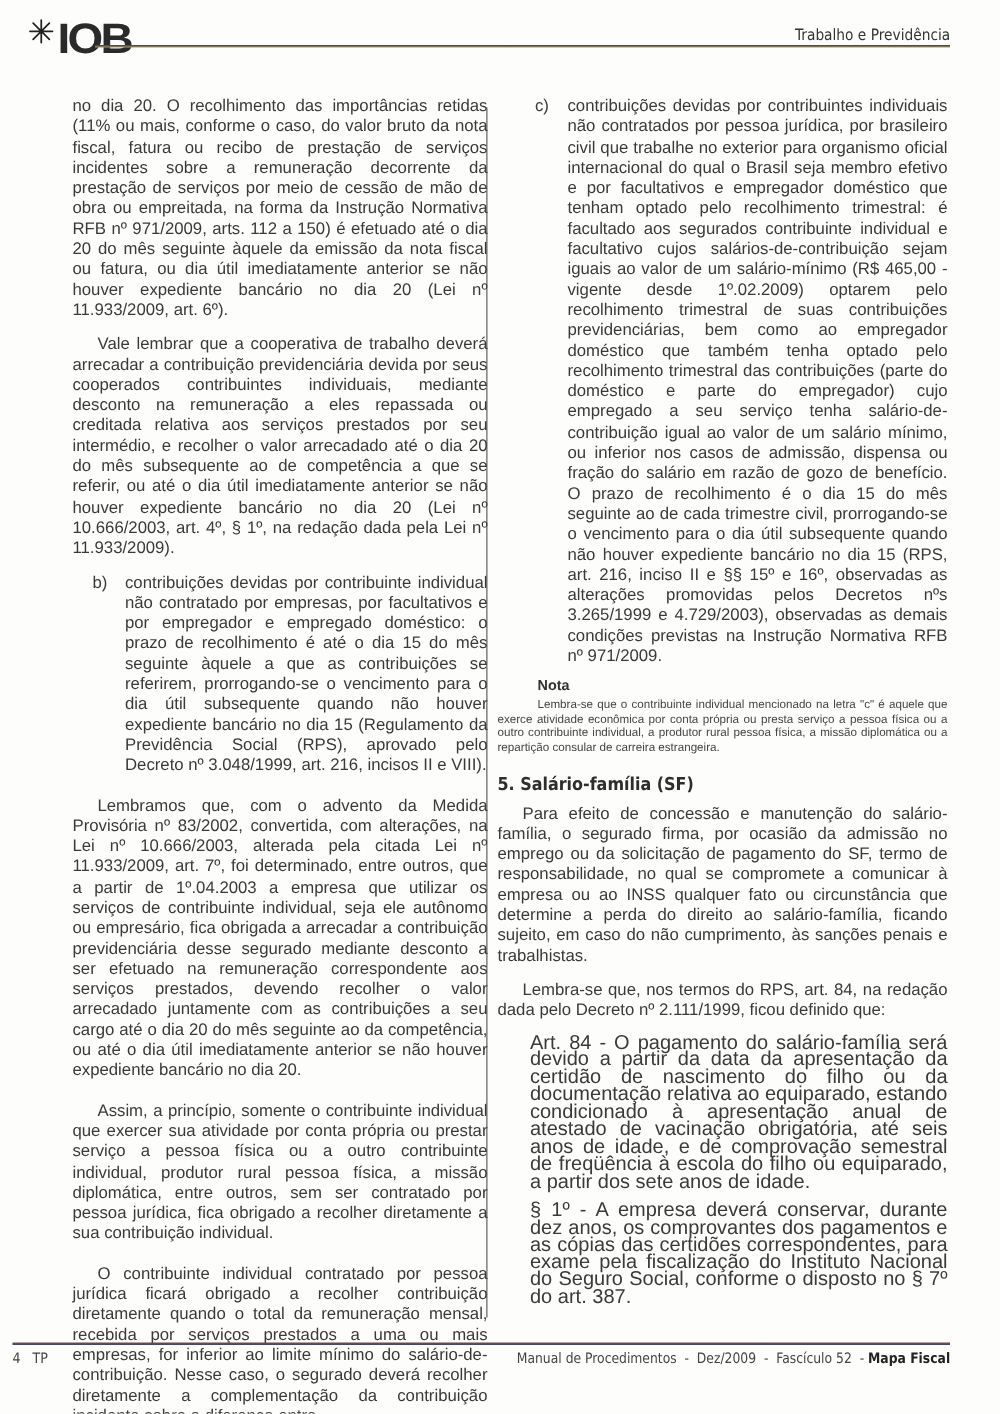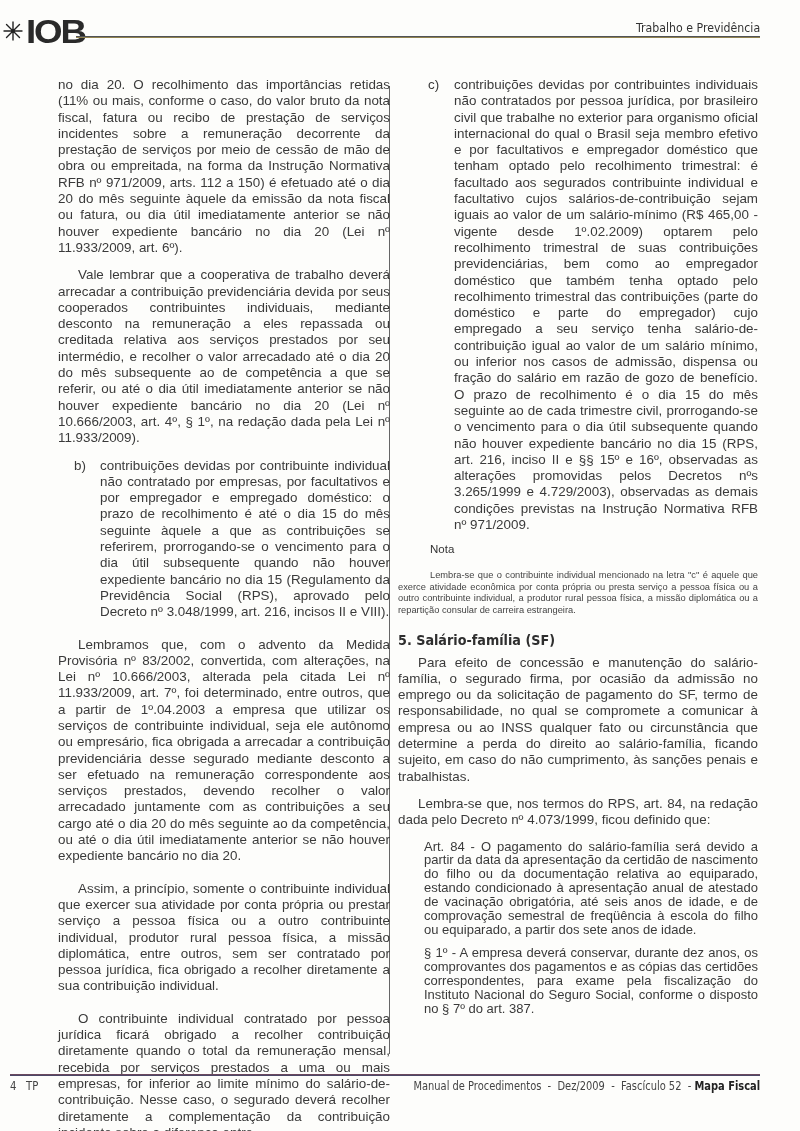--- a/index.html
+++ b/index.html
@@ -3,43 +3,43 @@
 <meta charset="utf-8">
 <style>
   html, body { margin: 0; padding: 0; }
   body {
     width: 800px; height: 1131px; position: relative; overflow: hidden;
     background: #fdfdfb;
     font-family: "Liberation Sans", sans-serif;
     color: #3a3a3a;
   }
   .header { position: absolute; left: 0; top: 0; width: 800px; height: 60px; }
-  .logo { position: absolute; left: 2px; top: 14px; display: flex; align-items: center; }
+  .logo { position: absolute; left: 22px; top: 14px; display: flex; align-items: flex-start; }
   .logo-star { width: 22px; height: 22px; position: relative; margin-right: 2px; }
   .logo-star svg { width: 22px; height: 22px; }
   .logo-text { font-family: "Liberation Sans", sans-serif; font-weight: 900; font-size: 34px; color: #2a2a2a; letter-spacing: -2px; line-height: 34px; transform: scaleX(1.08); transform-origin: left; }
   .header-rule { position: absolute; left: 76px; right: 40px; top: 36px; height: 2px; background: linear-gradient(#2f3a5c, #b39b4a); }
   .header-title { position: absolute; right: 40px; top: 20px; font-size: 12.5px; color: #333; font-family: "DejaVu Sans", sans-serif; transform: scaleX(0.88); transform-origin: right; }
 
   .col { position: absolute; top: 77px; font-size: 13.4px; line-height: 16.3px; text-align: justify; }
   .col-left { left: 58px; width: 332px; }
   .col-right { left: 398px; width: 360px; }
   .col-divider { position: absolute; left: 389px; top: 86px; width: 1px; height: 968px; background: #666; }
   .col p { margin: 0 0 11px 0; }
   .indent { text-indent: 20px; }
   .list-item { display: flex; margin: 0 0 11px 0; }
   .list-item .marker { width: 26px; flex: none; text-align: left; }
   .list-item .body { flex: 1; }
   .left-list { padding-left: 16px; }
   .right-list { padding-left: 30px; }
   .note { margin: 10px 0 10px 0; font-size: 9.3px; line-height: 11.6px; color: #444; }
-  .note-title { font-weight: normal; font-size: 11.5px; margin-left: 32px; margin-bottom: 14px; color: #333; }
+  .note-title { font-weight: bold; font-size: 11.5px; margin-left: 32px; margin-bottom: 2px; color: #333; }
   .note-text { text-indent: 32px; text-align: justify; }
   .section-title { font-family: "DejaVu Sans", sans-serif; font-weight: bold; font-size: 14.2px; margin: 16px 0 6px 0; color: #2e2e2e; transform: scaleX(0.9); transform-origin: left; }
-  .quote { padding-left: 26px; font-size: 13px; line-height: 13.9px; margin-bottom: 9px; }
+  .quote { padding-left: 26px; font-size: 16px; line-height: 13.9px; margin-bottom: 9px; }
   .footer { position: absolute; left: 10px; right: 40px; top: 1072px; height: 30px; }
   .footer-rule { position: absolute; left: 0; right: 0; top: 2px; height: 2px; background: linear-gradient(#7a4a5a, #3d466a); }
   .footer-left { position: absolute; left: 0; top: 7px; font-size: 11.5px; color: #444; font-family: "DejaVu Sans", sans-serif; transform: scaleX(0.88); transform-origin: left; }
   .footer-right { position: absolute; right: 0; top: 7px; font-size: 11.5px; color: #444; font-family: "DejaVu Sans", sans-serif; transform: scaleX(0.86); transform-origin: right; white-space: nowrap; }
   .footer-right b { color: #222; }
 </style>
 </head>
 <body>
 
 <div class="header">
@@ -79,21 +79,21 @@
   <div class="list-item right-list">
     <span class="marker">c)</span>
     <span class="body">contribuições devidas por contribuintes individuais não contratados por pessoa jurídica, por brasileiro civil que trabalhe no exterior para organismo oficial internacional do qual o Brasil seja membro efetivo e por facultativos e empregador doméstico que tenham optado pelo recolhimento trimestral: é facultado aos segurados contribuinte individual e facultativo cujos salários-de-contribuição sejam iguais ao valor de um salário-mínimo (R$ 465,00 - vigente desde 1º.02.2009) optarem pelo recolhimento trimestral de suas contribuições previdenciárias, bem como ao empregador doméstico que também tenha optado pelo recolhimento trimestral das contribuições (parte do doméstico e parte do empregador) cujo empregado a seu serviço tenha salário-de-contribuição igual ao valor de um salário mínimo, ou inferior nos casos de admissão, dispensa ou fração do salário em razão de gozo de benefício. O prazo de recolhimento é o dia 15 do mês seguinte ao de cada trimestre civil, prorrogando-se o vencimento para o dia útil subsequente quando não houver expediente bancário no dia 15 (RPS, art. 216, inciso II e §§ 15º e 16º, observadas as alterações promovidas pelos Decretos nºs 3.265/1999 e 4.729/2003), observadas as demais condições previstas na Instrução Normativa RFB nº 971/2009.</span>
   </div>
   <div class="note">
     <div class="note-title">Nota</div>
     <div class="note-text">Lembra-se que o contribuinte individual mencionado na letra "c" é aquele que exerce atividade econômica por conta própria ou presta serviço a pessoa física ou a outro contribuinte individual, a produtor rural pessoa física, a missão diplomática ou a repartição consular de carreira estrangeira.</div>
   </div>
   <div class="section-title">5. Salário-família (SF)</div>
   <p class="indent">Para efeito de concessão e manutenção do salário-família, o segurado firma, por ocasião da admissão no emprego ou da solicitação de pagamento do SF, termo de responsabilidade, no qual se compromete a comunicar à empresa ou ao INSS qualquer fato ou circunstância que determine a perda do direito ao salário-família, ficando sujeito, em caso do não cumprimento, às sanções penais e trabalhistas.</p>
-  <p class="indent">Lembra-se que, nos termos do RPS, art. 84, na redação dada pelo Decreto nº 4.073/1999, ficou definido que:</p>
+  <p class="indent">Lembra-se que, nos termos do RPS, art. 84, na redação dada pelo Decreto nº 2.111/1999, ficou definido que:</p>
   <div class="quote">Art. 84 - O pagamento do salário-família será devido a partir da data da apresentação da certidão de nascimento do filho ou da documentação relativa ao equiparado, estando condicionado à apresentação anual de atestado de vacinação obrigatória, até seis anos de idade, e de comprovação semestral de freqüência à escola do filho ou equiparado, a partir dos sete anos de idade.</div>
   <div class="quote">§ 1º - A empresa deverá conservar, durante dez anos, os comprovantes dos pagamentos e as cópias das certidões correspondentes, para exame pela fiscalização do Instituto Nacional do Seguro Social, conforme o disposto no § 7º do art. 387.</div>
 </div>
 
 <div class="footer">
   <div class="footer-rule"></div>
   <div class="footer-left" style="white-space:pre">4   TP</div>
   <div class="footer-right">
     <span style="white-space:pre">Manual de Procedimentos  -  Dez/2009  -  Fascículo 52  -</span>
     <b>Mapa Fiscal</b>

